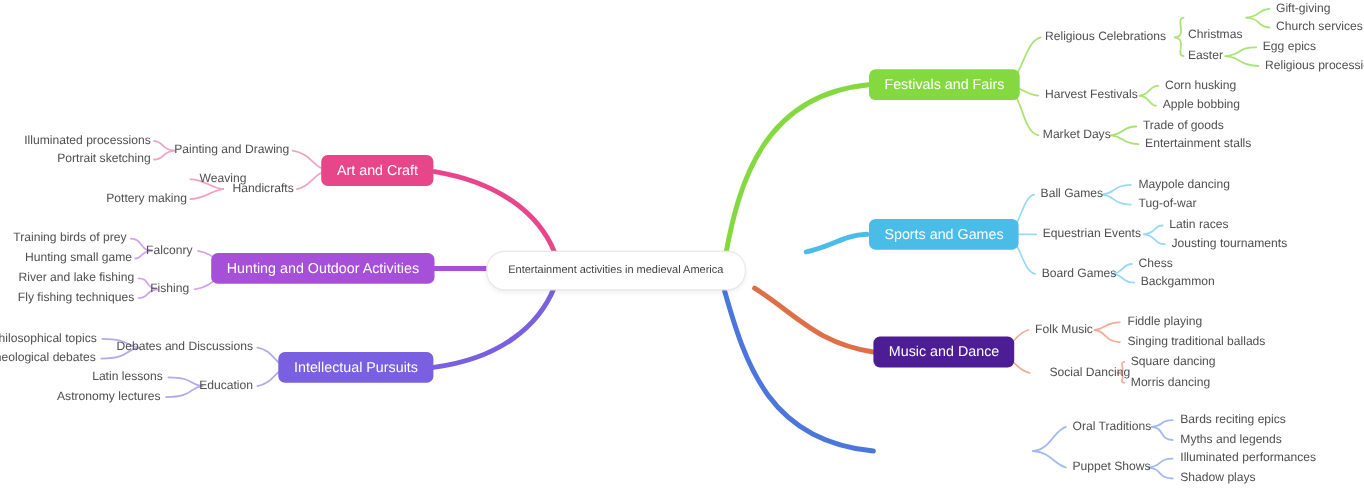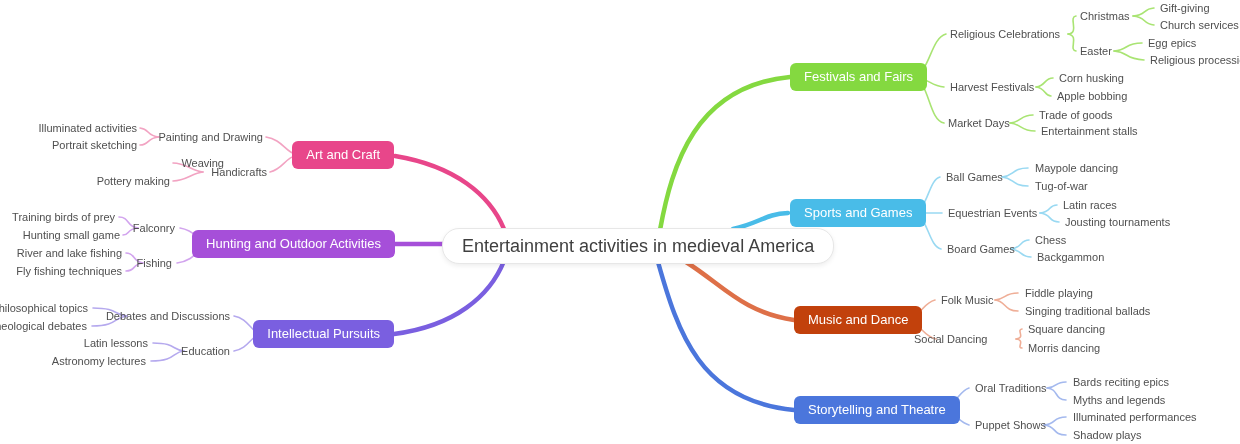--- a/index.html
+++ b/index.html
@@ -8,21 +8,21 @@
   svg.wires{position:absolute;left:0;top:0;}
   g.edge path{fill:none;stroke-width:4.5;stroke-linecap:round;}
   g.thin path{fill:none;stroke-width:1.6;stroke-linecap:round;}
   .n{position:absolute;transform:translateY(-50%);font-size:11px;color:#4f4f4f;
      white-space:nowrap;line-height:13px;}
   .n.l{text-align:right;}
   .box{position:absolute;height:28px;line-height:28px;padding:0 14px;border-radius:6px;
        color:#fff;font-size:13px;white-space:nowrap;text-align:center;}
   .root{position:absolute;height:34px;line-height:34px;padding:0 19px;border-radius:17px;
         background:#fff;border:1px solid #e7e7e7;box-shadow:0 2px 5px rgba(0,0,0,.07);
-        font-size:18px;color:#3f3f3f;white-space:nowrap;}
+        font-size:10px;color:#3f3f3f;white-space:nowrap;}
 </style>
 </head>
 <body>
 
 <div class="stage">
 
   <svg class="wires" width="1240" height="444" viewBox="0 0 1240 444">
 
     <g class="edge" style="stroke: rgb(132, 217, 64);">
       <path d="M790,77 C695,86 672,165 660,230"></path>
@@ -117,29 +117,28 @@
       <path d="M127,316 C114,317 118,326 92,326"></path>
       <path d="M184,351 C172,350 176,343 153,343"></path>
       <path d="M184,351 C172,352 176,361 151,361"></path>
     </g>
   </svg>
 
   <div class="root" style="left:442px;top:228px">Entertainment activities in medieval America</div>
 
   <div class="box" style="left: 790px; top: 63px; background: rgb(132, 217, 64);">Festivals and Fairs</div>
   <div class="box" style="left: 790px; top: 199px; background: rgb(73, 188, 232);">Sports and Games</div>
-  <div class="box" style="left: 794px; top: 306px; background: #c2410c;">Music and Dance</div>
-  <div class="box" style="left: 794px; top: 396px; background: rgb(75, 118, 220);">Storytelling and Theatre</div>
+  <div class="box" style="left: 794px; top: 306px; background: #4c1d95;">Music and Dance</div>
 
   <div class="box" style="right: 846px; top: 141px; background: rgb(232, 70, 138);">Art and Craft</div>
   <div class="box" style="right: 845px; top: 230px; background: rgb(166, 79, 217);">Hunting and Outdoor Activities</div>
   <div class="box" style="right: 846px; top: 320px; background: rgb(122, 95, 224); text-align: center;">Intellectual Pursuits</div>
 
   <div class="n r" style="left:950px;top:34px">Religious Celebrations</div>
-  <div class="n r" style="left:1080px;top:16px">Christmas</div>
+  <div class="n r" style="left:1080px;top:32px">Christmas</div>
   <div class="n r" style="left:1160px;top:8px">Gift-giving</div>
   <div class="n r" style="left:1160px;top:25px">Church services</div>
   <div class="n r" style="left:1080px;top:51px">Easter</div>
   <div class="n r" style="left:1148px;top:43px">Egg epics</div>
   <div class="n r" style="left:1150px;top:60px">Religious processions</div>
   <div class="n r" style="left:950px;top:87px">Harvest Festivals</div>
   <div class="n r" style="left:1059px;top:78px">Corn husking</div>
   <div class="n r" style="left:1057px;top:96px">Apple bobbing</div>
   <div class="n r" style="left:948px;top:123px">Market Days</div>
   <div class="n r" style="left:1039px;top:115px">Trade of goods</div>
@@ -151,33 +150,33 @@
   <div class="n r" style="left:948px;top:213px">Equestrian Events</div>
   <div class="n r" style="left:1063px;top:205px">Latin races</div>
   <div class="n r" style="left:1065px;top:222px">Jousting tournaments</div>
   <div class="n r" style="left:947px;top:249px">Board Games</div>
   <div class="n r" style="left:1035px;top:240px">Chess</div>
   <div class="n r" style="left:1037px;top:257px">Backgammon</div>
 
   <div class="n r" style="left:941px;top:300px">Folk Music</div>
   <div class="n r" style="left:1025px;top:293px">Fiddle playing</div>
   <div class="n r" style="left:1025px;top:311px">Singing traditional ballads</div>
-  <div class="n r" style="left:914px;top:339px">Social Dancing</div>
+  <div class="n r" style="left:954px;top:339px">Social Dancing</div>
   <div class="n r" style="left:1028px;top:329px">Square dancing</div>
   <div class="n r" style="left:1028px;top:348px">Morris dancing</div>
 
   <div class="n r" style="left:975px;top:388px">Oral Traditions</div>
   <div class="n r" style="left:1073px;top:382px">Bards reciting epics</div>
   <div class="n r" style="left:1073px;top:400px">Myths and legends</div>
   <div class="n r" style="left:975px;top:425px">Puppet Shows</div>
   <div class="n r" style="left:1073px;top:417px">Illuminated performances</div>
   <div class="n r" style="left:1073px;top:435px">Shadow plays</div>
 
   <div class="n l" style="right:977px;top:137px">Painting and Drawing</div>
-  <div class="n l" style="right:1103px;top:128px">Illuminated activities</div>
+  <div class="n l" style="right:1103px;top:128px">Illuminated processions</div>
   <div class="n l" style="right:1103px;top:145px">Portrait sketching</div>
   <div class="n l" style="right:973px;top:172px">Handicrafts</div>
   <div class="n l" style="right:1016px;top:163px">Weaving</div>
   <div class="n l" style="right:1070px;top:181px">Pottery making</div>
 
   <div class="n l" style="right:1065px;top:228px">Falconry</div>
   <div class="n l" style="right:1125px;top:217px">Training birds of prey</div>
   <div class="n l" style="right:1120px;top:235px">Hunting small game</div>
   <div class="n l" style="right:1068px;top:263px">Fishing</div>
   <div class="n l" style="right:1118px;top:253px">River and lake fishing</div>

